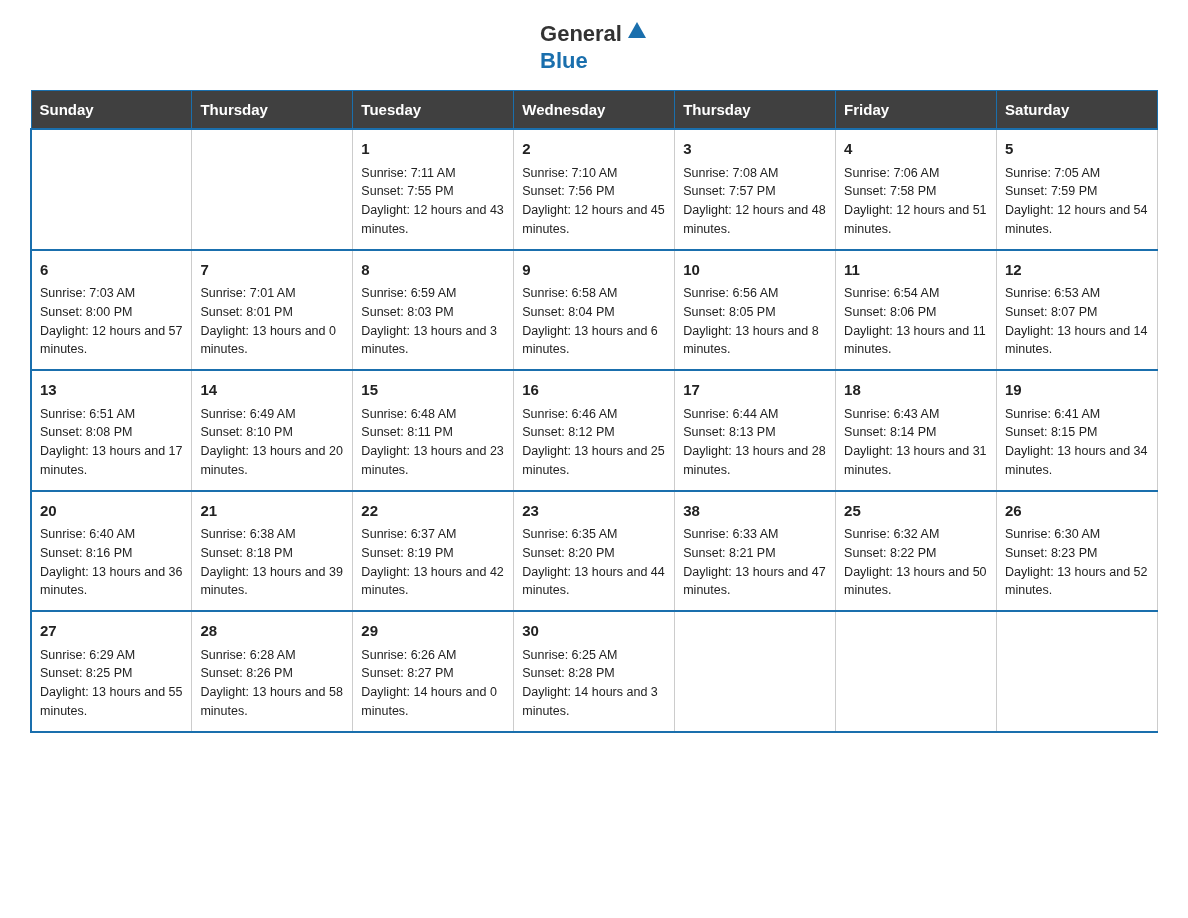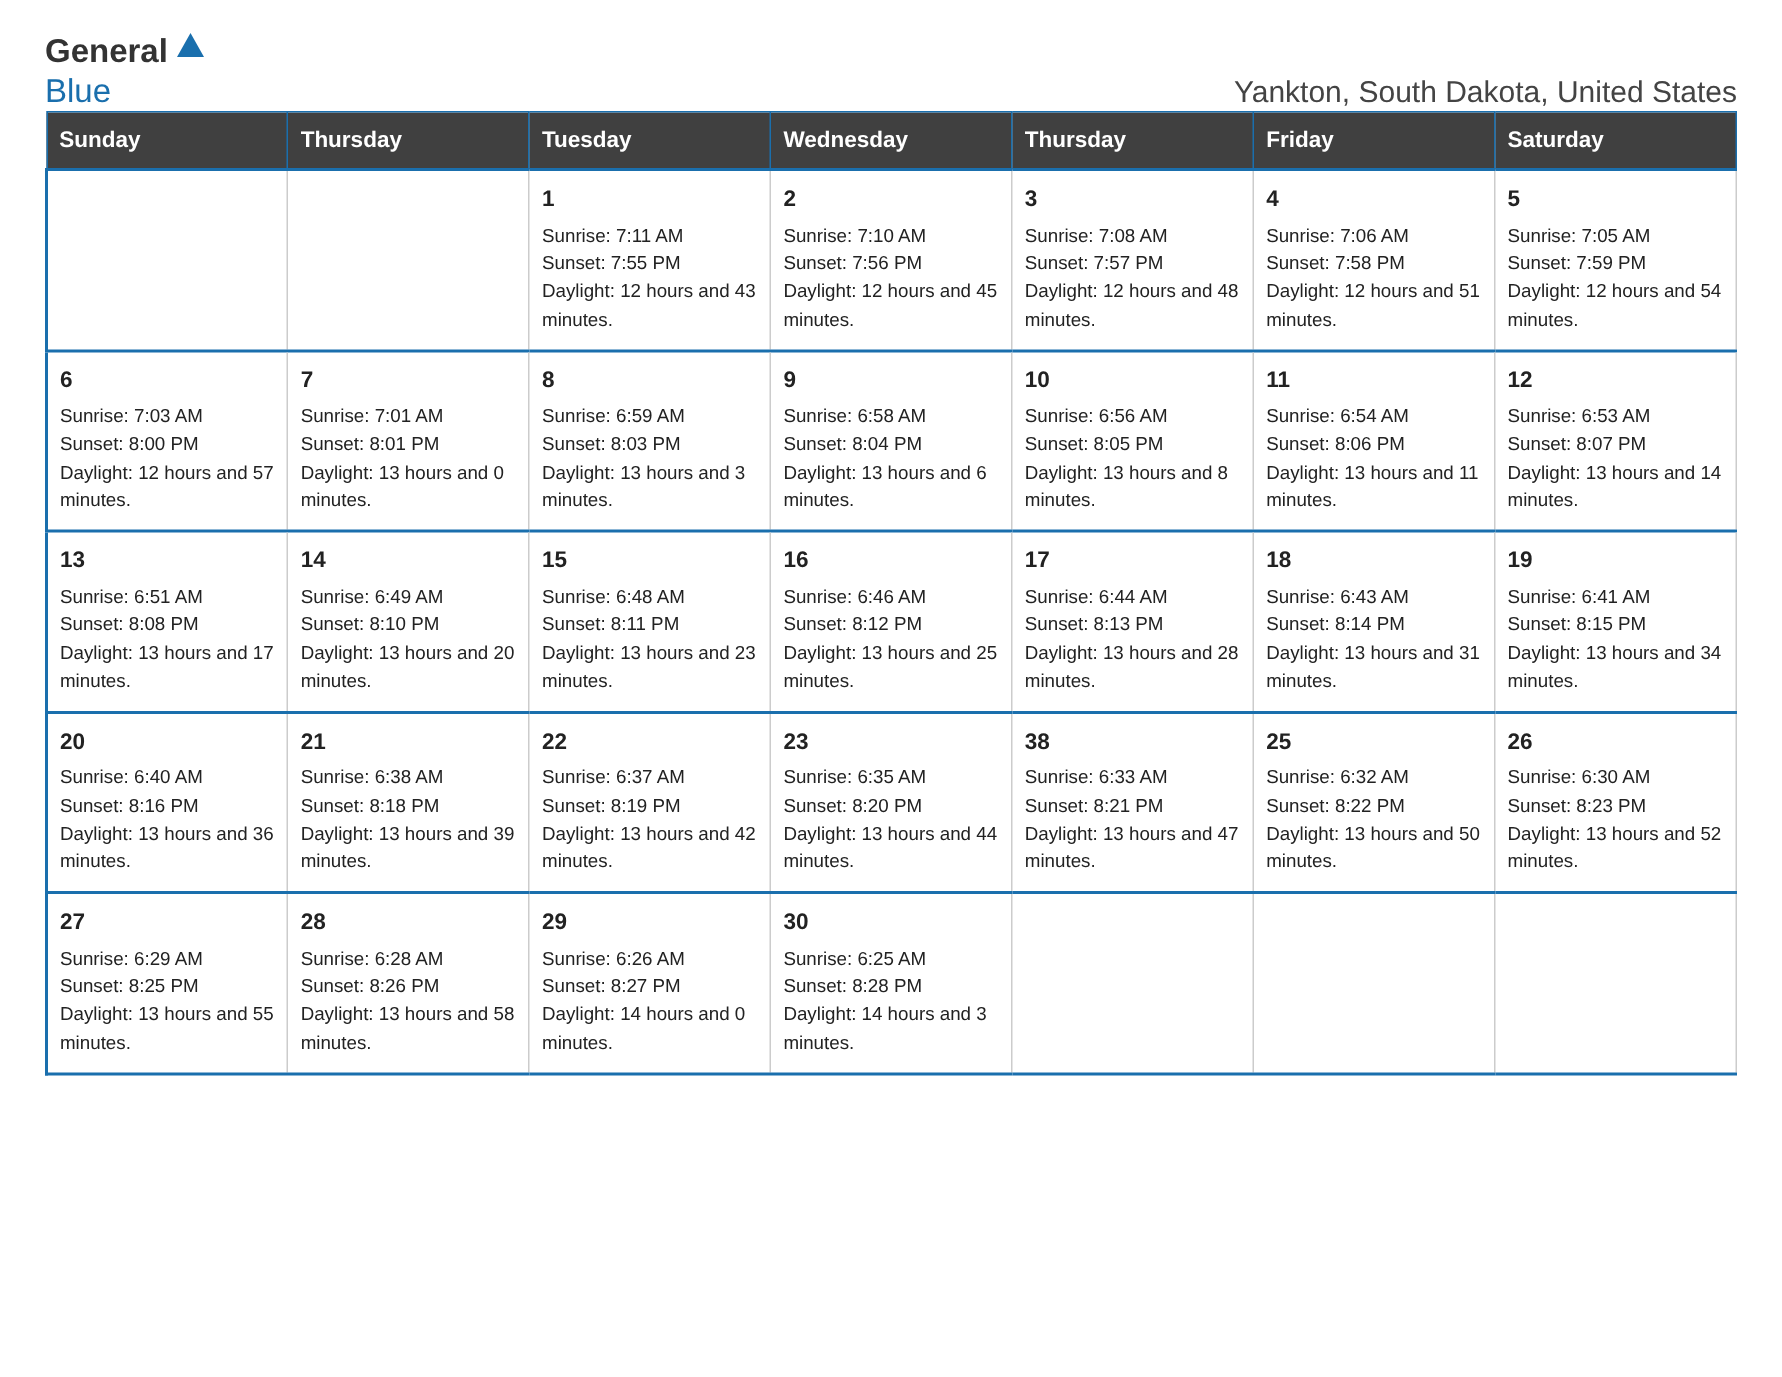--- a/index.html
+++ b/index.html
@@ -7,39 +7,40 @@
       font-family: Arial, sans-serif;
       background: #fff;
       color: #222;
       width: 1188px;
       min-height: 918px;
       padding: 20px 30px;
     }
     .header {
       display: flex;
       justify-content: space-between;
-      align-items: flex-end;
-      margin-bottom: 0;
+      align-items: center;
+      margin-bottom: 16px;
+      flex-direction: column;
     }
     .logo {
       display: flex;
       flex-direction: column;
       align-items: flex-start;
     }
     .logo-top {
       display: flex;
       align-items: center;
       font-size: 22px;
       font-weight: bold;
       color: #333;
     }
     .logo-general { color: #333; }
     .logo-line2 {
       font-size: 22px;
-      font-weight: normal;
+      font-weight: bold;
       color: #1a6fad;
       margin-left: 0;
     }
     .title-block {
       text-align: right;
     }
     .title-block h1 {
       font-size: 52px;
       font-weight: normal;
       color: #222;
@@ -108,21 +109,20 @@
       <span class="logo-general">General</span>
       <span style="display:inline-block; margin-left:4px;">
         <svg width="22" height="22" viewBox="0 0 22 22">
           <polygon points="11,2 20,18 2,18" fill="#1a6fad"></polygon>
         </svg>
       </span>
     </div>
     <div class="logo-line2">Blue</div>
   </div>
   <div class="title-block">
-    <h2>Yankton, South Dakota, United States</h2>
   </div>
 </div>
 
 <table>
   <thead>
     <tr id="thead-row">
     <th>Sunday</th>
         <th>Thursday</th>
         <th>Tuesday</th>
         <th>Wednesday</th>

